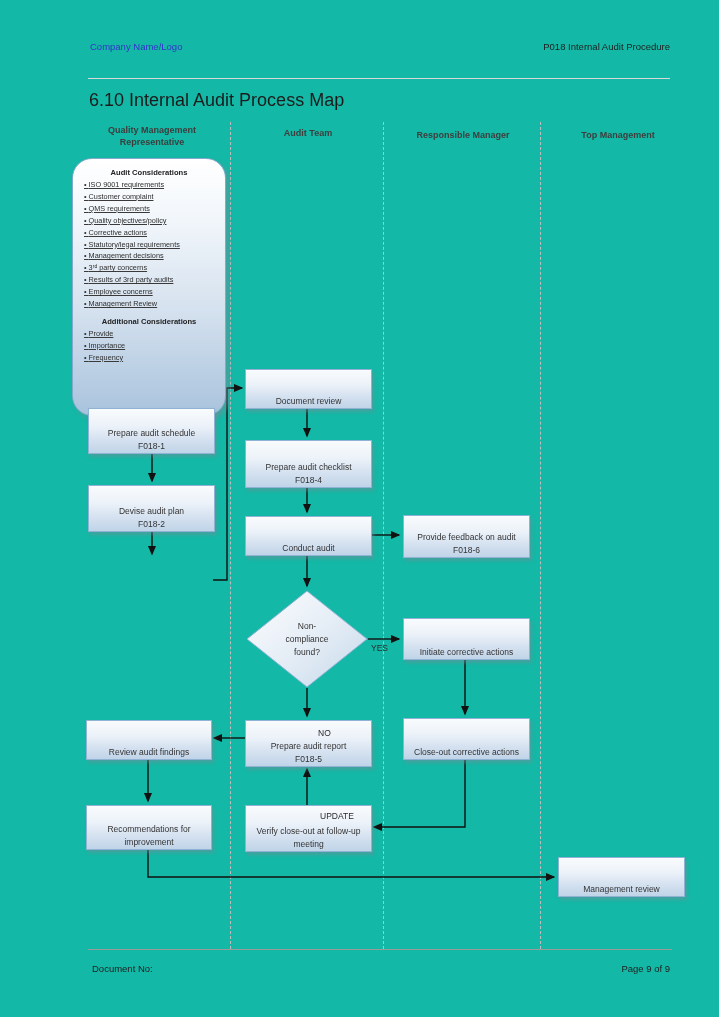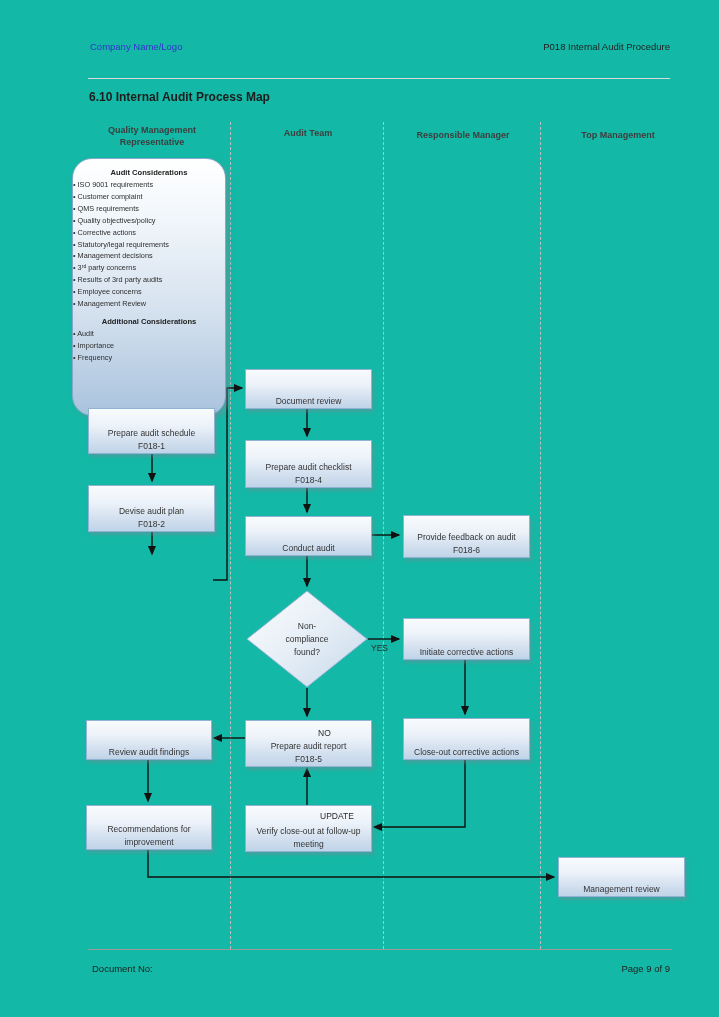--- a/index.html
+++ b/index.html
@@ -3,21 +3,21 @@
 <meta charset="utf-8">
 <style>
   html,body{margin:0;padding:0;background:#ffffff;}
   .page{position:relative;width:719px;height:1017px;background:#14b8a6;
         font-family:"Liberation Sans",sans-serif;color:#3a3a3a;overflow:hidden;}
 
   
   .hdr-company{position:absolute;left:90px;top:41px;font-size:9.5px;color:#3333cc;cursor:pointer;}
   .hdr-doc{position:absolute;right:49px;top:41px;font-size:9.5px;color:#1e1e1e;}
   .hdr-rule{position:absolute;left:88px;top:78px;width:582px;height:0;border-top:1.5px solid #d9d9d9;}
-  .page-title{position:absolute;left:89px;top:90px;font-size:12px;font-weight:700;color:#1c1c1c;margin:0;}
+  .page-title{position:absolute;left:89px;top:90px;font-size:18px;font-weight:400;color:#1c1c1c;margin:0;}
   .ftr-rule{position:absolute;left:88px;top:949px;width:584px;height:0;border-top:1px solid #9a9a9a;}
   .ftr-doc{position:absolute;left:92px;top:963px;font-size:9.5px;color:#1e1e1e;}
   .ftr-page{position:absolute;right:49px;top:963px;font-size:9.5px;color:#1e1e1e;}
 
   
   .lane-hdr{position:absolute;font-size:9px;font-weight:bold;color:#3d3d3d;text-align:center;line-height:12px;}
   .lane-div{position:absolute;top:122px;height:827px;width:0;border-left:1px dashed #bdbdbd;}
 
   
   .overlay{position:absolute;left:0;top:0;width:719px;height:1017px;z-index:1;pointer-events:none;}
@@ -29,21 +29,21 @@
         font-size:8.5px;line-height:13px;text-align:center;color:#333;}
   .node .lbl{padding:0 4px;}
 
   
   .cons{position:absolute;left:72px;top:158px;width:154px;height:258px;z-index:2;box-sizing:border-box;
         border:1px solid #83a9cd;border-radius:20px;
         background:linear-gradient(180deg,#ffffff 0%,#f2f7fb 22%,#d6e2ef 58%,#a9c3dd 100%);
         box-shadow:3px 3px 4px rgba(125,135,150,.5);padding-top:8px;}
   .cons-title{font-size:7.6px;font-weight:bold;text-align:center;color:#222;line-height:12px;}
   .cons-title.additional{margin-top:6px;}
-  .cons-list{}
+  .cons-list{padding-left:11px;text-decoration:underline;}
   .cons-item{font-size:7.3px;line-height:11.9px;color:#2e2e2e;white-space:nowrap;}
   .cons-item::before{content:"• ";}
 
   
   .diamond{position:absolute;left:246px;top:590px;width:122px;height:98px;z-index:2;}
   .diamond svg{position:absolute;left:0;top:0;}
   .diamond .lbl{position:absolute;left:50%;top:50%;transform:translate(-50%,-50%);width:58px;
         font-size:8.5px;line-height:13px;text-align:center;color:#333;}
 
   .edge-label{position:absolute;z-index:3;font-size:8.5px;color:#2b2b2b;margin-top:34px;}
@@ -103,21 +103,21 @@
         <div class="cons-item">Corrective actions</div>
         <div class="cons-item">Statutory/legal requirements</div>
         <div class="cons-item">Management decisions</div>
         <div class="cons-item">3ʳᵈ party concerns</div>
         <div class="cons-item">Results of 3rd party audits</div>
         <div class="cons-item">Employee concerns</div>
         <div class="cons-item">Management Review</div>
       </div>
     <div class="cons-title additional">Additional Considerations</div>
     <div class="cons-list">
-        <div class="cons-item">Audit</div>
+        <div class="cons-item">Provide</div>
         <div class="cons-item">Importance</div>
         <div class="cons-item">Frequency</div>
       </div>
   </div>
 
   <div class="node" style="left:88px;top:408px;width:125px;height:44px;">
     <div class="lbl">Prepare audit schedule</div>
     <div class="lbl">F018-1</div>
   </div>
   <div class="node" style="left:88px;top:485px;width:125px;height:45px;">

